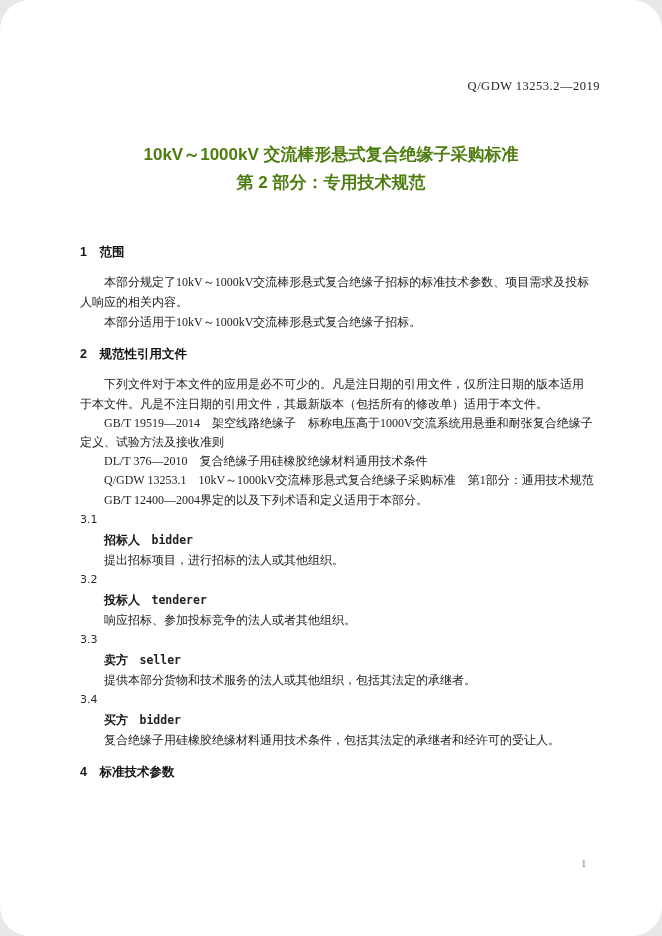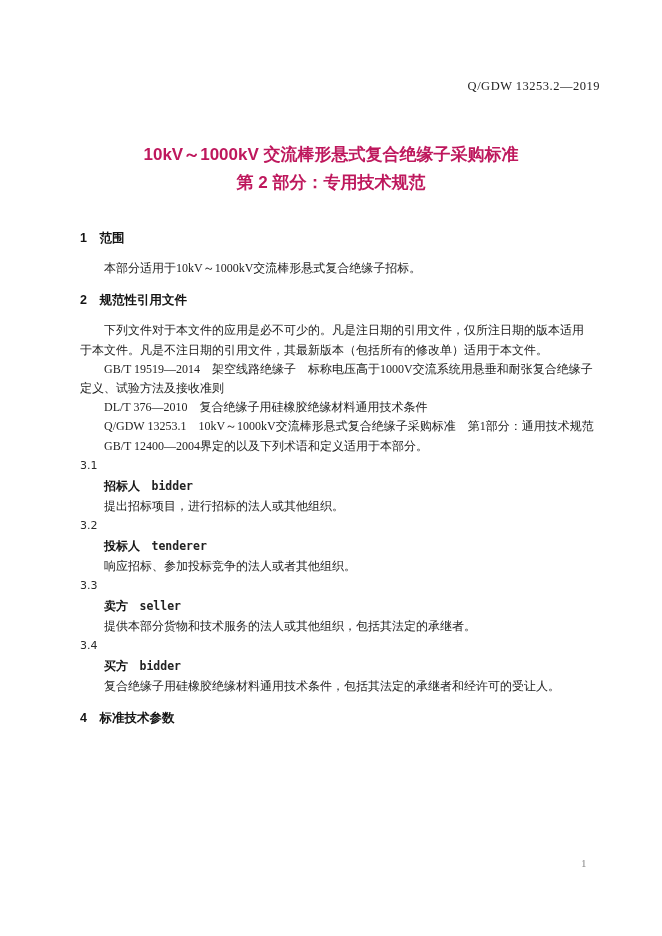--- a/index.html
+++ b/index.html
@@ -5,60 +5,61 @@
   html, body { margin: 0; padding: 0; background: #e8e8e8; }
   .page {
     position: relative;
     width: 662px;
     height: 936px;
     margin: 0 auto;
     background: #ffffff;
     color: #212121;
     font-family: "Liberation Serif", "DejaVu Serif", serif;
     overflow: hidden;
+    border-radius: 30px;
   }
   .doc-code {
     position: absolute;
     top: 79px;
     right: 62px;
     font-size: 12.5px;
     letter-spacing: 0.5px;
     font-family: "Liberation Serif", "DejaVu Serif", serif;
     color: #1c1c1c;
   }
   .doc-title {
     position: absolute;
     top: 141px;
     left: 0;
     width: 662px;
     text-align: center;
     font-family: "Liberation Sans", "DejaVu Sans", sans-serif;
     font-weight: bold;
     font-size: 17px;
     line-height: 28px;
-    color: #be185d;
+    color: #4d7c0f;
   }
   .content {
     position: absolute;
     left: 80px;
     top: 226px;
     width: 514px;
     font-size: 12px;
     line-height: 20px;
     color: #222222;
   }
   .sec {
     font-family: "Liberation Sans", "DejaVu Sans", sans-serif;
     font-weight: bold;
     font-size: 12.5px;
     line-height: 20px;
     margin: 12px 0 10px 0;
     color: #141414;
   }
-  .content .sec:first-child { margin-top: 2px; }
+  .content .sec:first-child { margin-top: 16px; }
   .sec .sec-txt { margin-left: 1em; }
   .content p { margin: 0; }
   .ind { text-indent: 2em; }
   .ref { text-indent: 2em; line-height: 19px; }
   .term-id {
     font-family: "DejaVu Sans", "Liberation Sans", sans-serif;
     font-size: 11px;
     line-height: 20px;
     margin-top: 7px;
     color: #2a2a2a;
@@ -97,20 +98,21 @@
   <div class="doc-code">Q/GDW 13253.2—2019</div>
 
   <div class="doc-title">
     <div>10kV～1000kV 交流棒形悬式复合绝缘子采购标准</div>
     <div>第 2 部分：专用技术规范</div>
   </div>
 
   <div class="content">
 
     <h2 class="sec"><span class="sec-num">1</span><span class="sec-txt">范围</span></h2>
+    <p class="ind">本部分规定了10kV～1000kV交流棒形悬式复合绝缘子招标的标准技术参数、项目需求及投标人响应的相关内容。</p>
     <p class="ind">本部分适用于10kV～1000kV交流棒形悬式复合绝缘子招标。</p>
 
     <h2 class="sec"><span class="sec-num">2</span><span class="sec-txt">规范性引用文件</span></h2>
     <p class="ind">下列文件对于本文件的应用是必不可少的。凡是注日期的引用文件，仅所注日期的版本适用于本文件。凡是不注日期的引用文件，其最新版本（包括所有的修改单）适用于本文件。</p>
     <p class="ref">GB/T 19519—2014　架空线路绝缘子　标称电压高于1000V交流系统用悬垂和耐张复合绝缘子定义、试验方法及接收准则</p>
     <p class="ref">DL/T 376—2010　复合绝缘子用硅橡胶绝缘材料通用技术条件</p>
     <p class="ref">Q/GDW 13253.1　10kV～1000kV交流棒形悬式复合绝缘子采购标准　第1部分：通用技术规范</p>
 
     <p class="ind">GB/T 12400—2004界定的以及下列术语和定义适用于本部分。</p>
 

